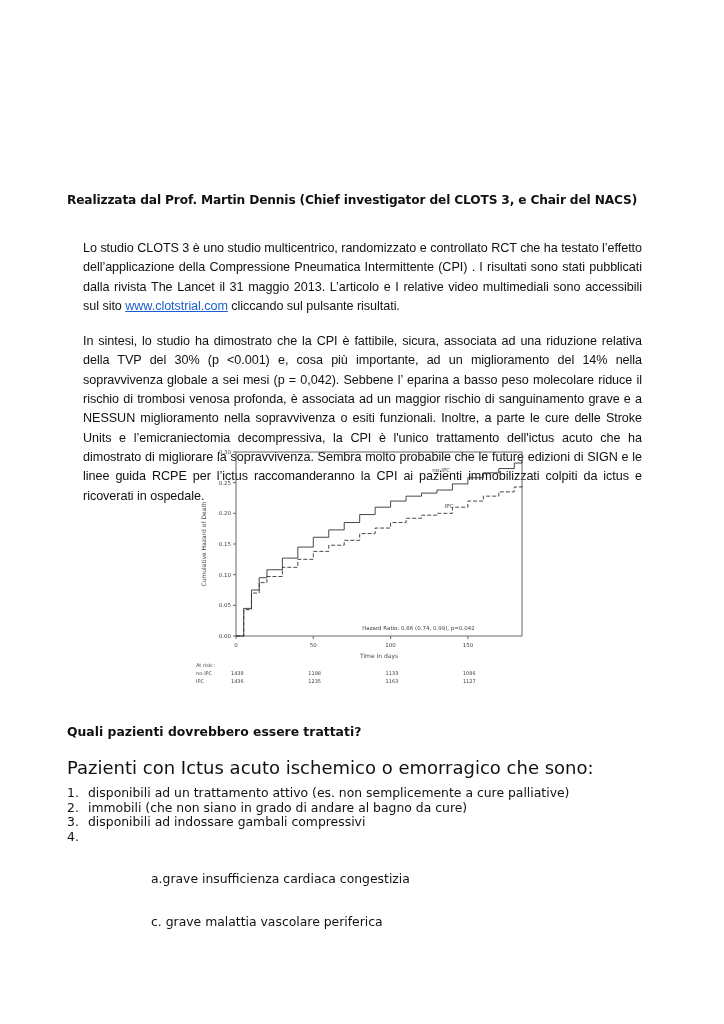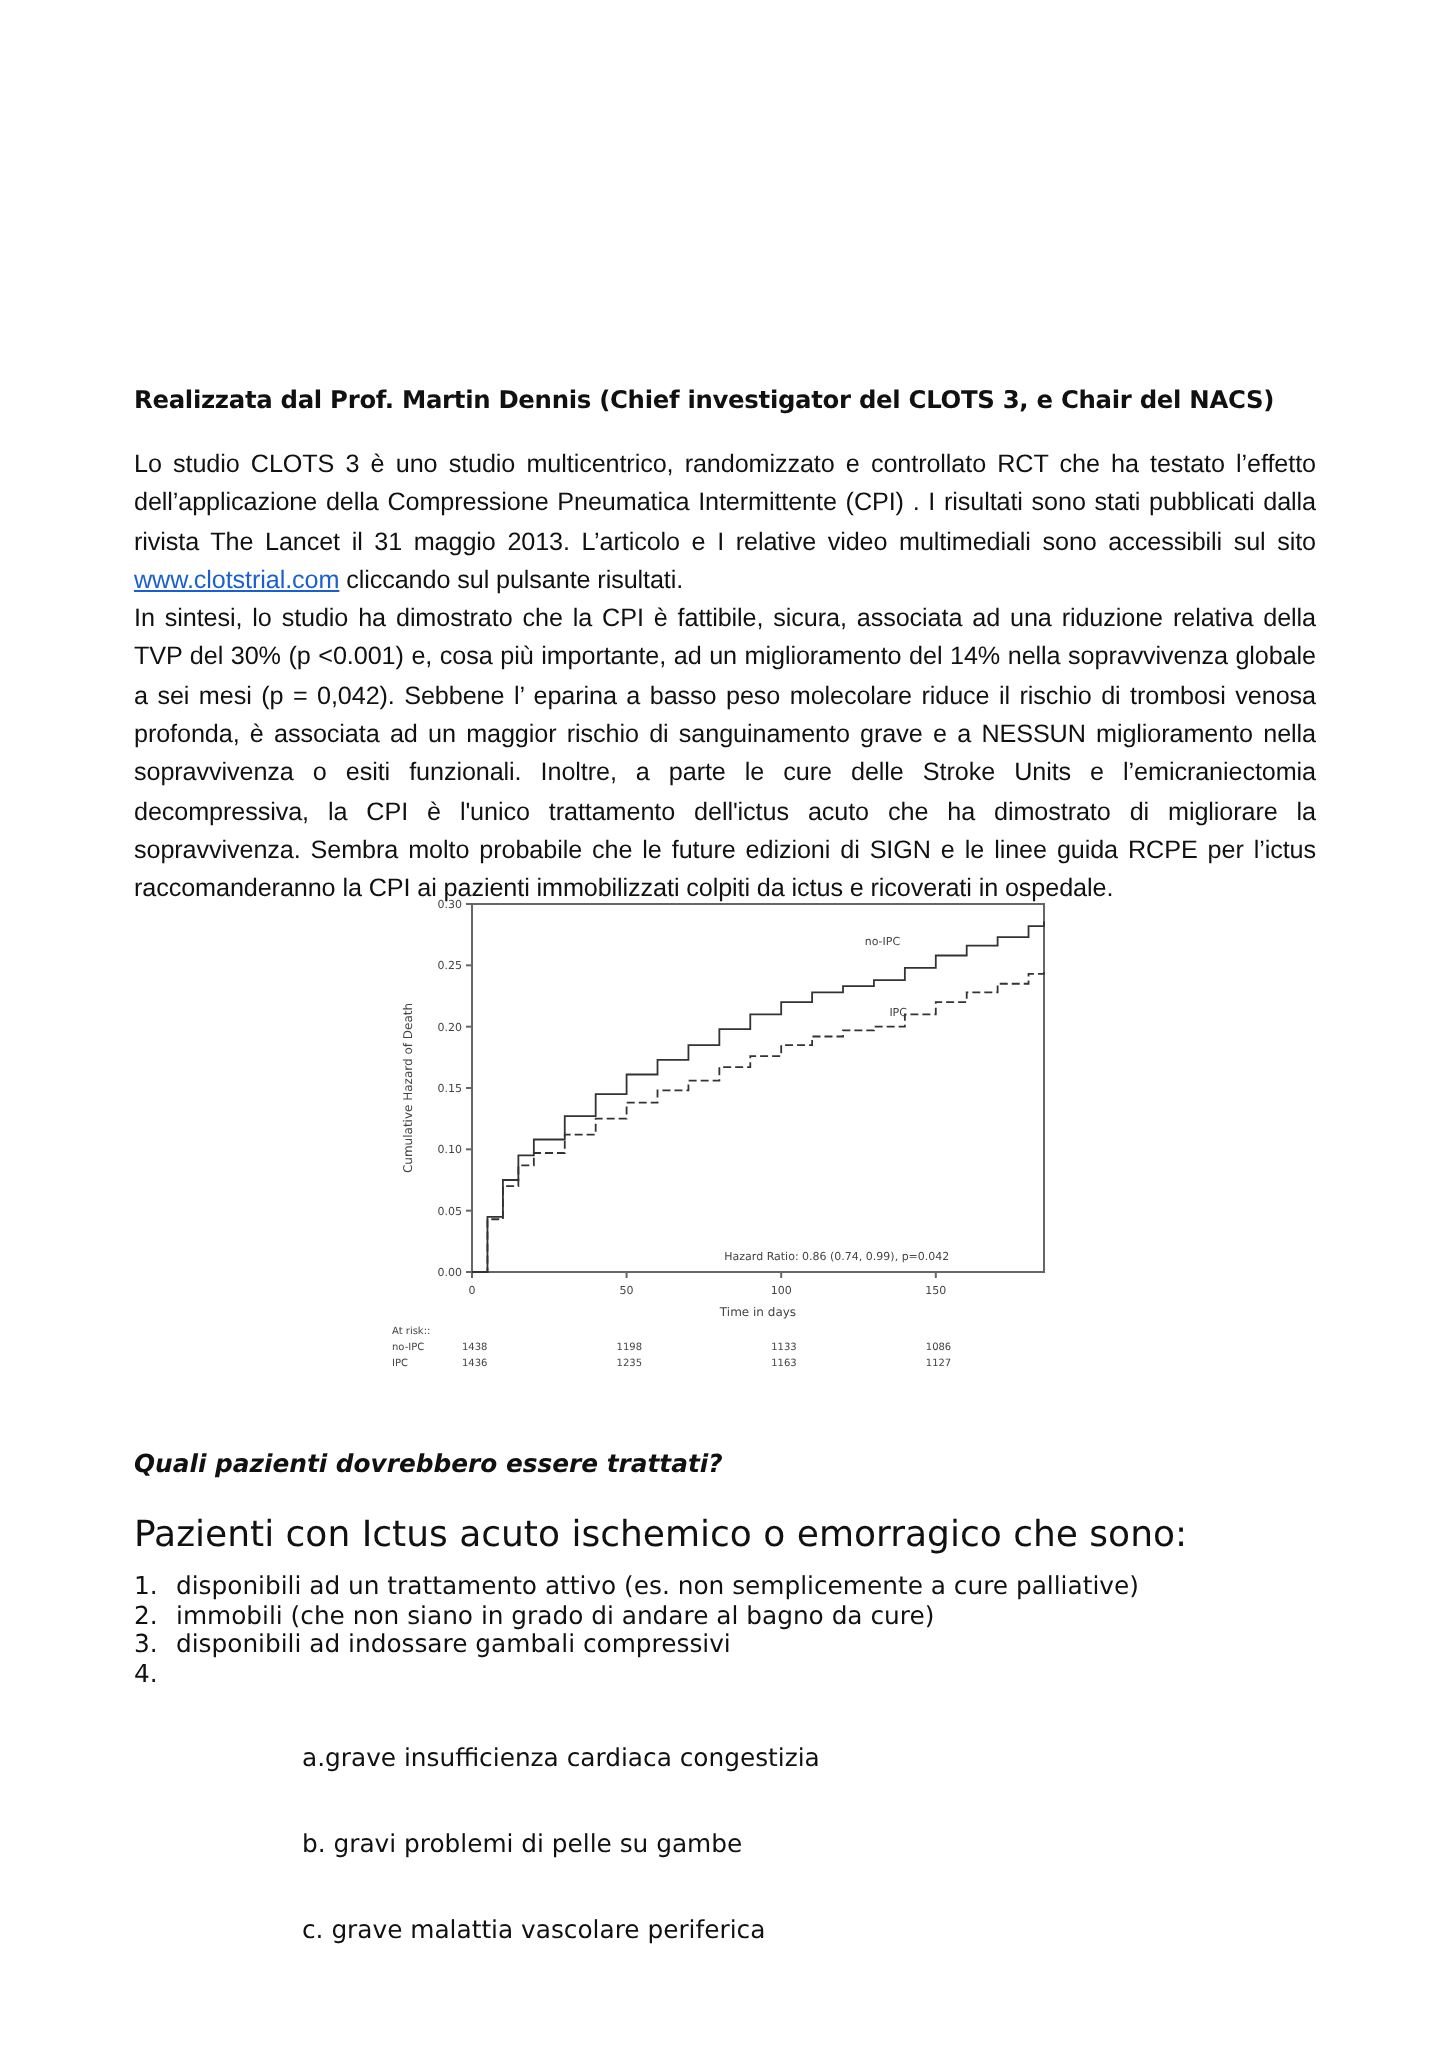--- a/index.html
+++ b/index.html
@@ -2,26 +2,26 @@
 <html><head>
 <meta charset="utf-8">
 <style>
   html, body { margin: 0; padding: 0; background: #ffffff; }
   body { width: 724px; height: 1024px; position: relative; overflow: hidden; color: #111; }
   .verdana { font-family: "DejaVu Sans", sans-serif; }
   .calibri { font-family: "Liberation Sans", sans-serif; }
   .title { position: absolute; left: 67px; top: 147px; width: 600px; font-size: 12.2px; font-weight: bold; line-height: 15px; letter-spacing: -0.15px; }
   .author { position: absolute; left: 67px; top: 193px; width: 620px; font-size: 12.2px; font-weight: bold; line-height: 15px; letter-spacing: -0.15px; }
   .body-text { position: absolute; left: 67px; top: 223px; width: 591px; font-size: 12.6px; line-height: 19.3px; text-align: justify; letter-spacing: -0.05px; }
-  .body-text p { margin: 0; }
+  .body-text p { margin: 16px; }
   .body-text a { color: #1a5fd0; text-decoration: underline; }
   .chart { position: absolute; left: 188px; top: 442px; width: 350px; height: 250px; }
   .chart svg { position: absolute; left: 0; top: 0; }
   .chart text { font-family: "DejaVu Sans", sans-serif; fill: #444; }
-  .section-h { position: absolute; left: 67px; top: 724px; font-size: 12.4px; font-weight: bold; font-style: italic; }
+  .section-h { position: absolute; left: 67px; top: 724px; font-size: 12.4px; font-weight: bold; }
   .intro { position: absolute; left: 67px; top: 757px; font-size: 18px; }
   .list { position: absolute; left: 67px; top: 786px; font-size: 12.4px; line-height: 14.6px; }
   .list .item { display: flex; }
   .list .num { width: 21px; }
   .list .sub { padding-left: 84px; margin-top: 28px; }
 </style>
 </head>
 <body>
 
 <div class="title verdana">
@@ -95,15 +95,14 @@
       <span>immobili (che non siano in grado di andare al bagno da cure)</span>
     </div>
   <div class="item">
       <span class="num">3.</span>
       <span>disponibili ad indossare gambali compressivi</span>
     </div>
   <div class="item">
       <span class="num">4.</span>
     </div>
   <div class="sub">a.grave insufficienza cardiaca congestizia</div>
-  <div class="sub">b. gravi problemi di pelle su gambe</div>
   <div class="sub">c. grave malattia vascolare periferica</div>
 </div>
 
 </body></html>

